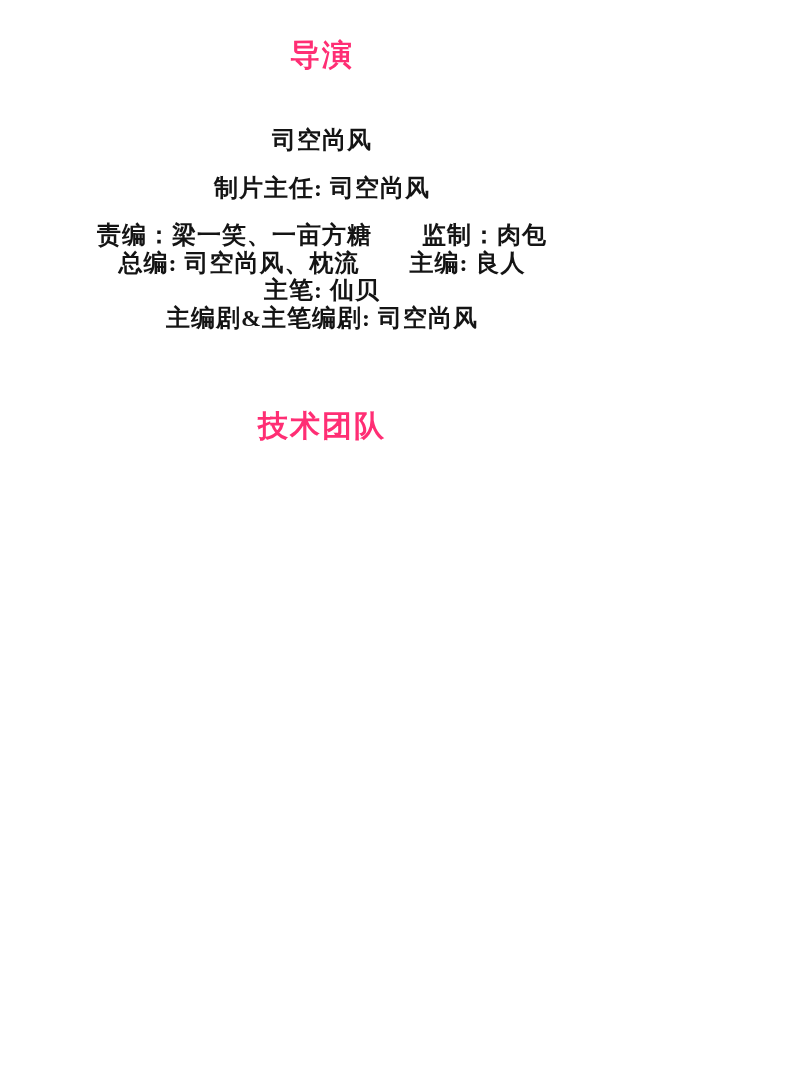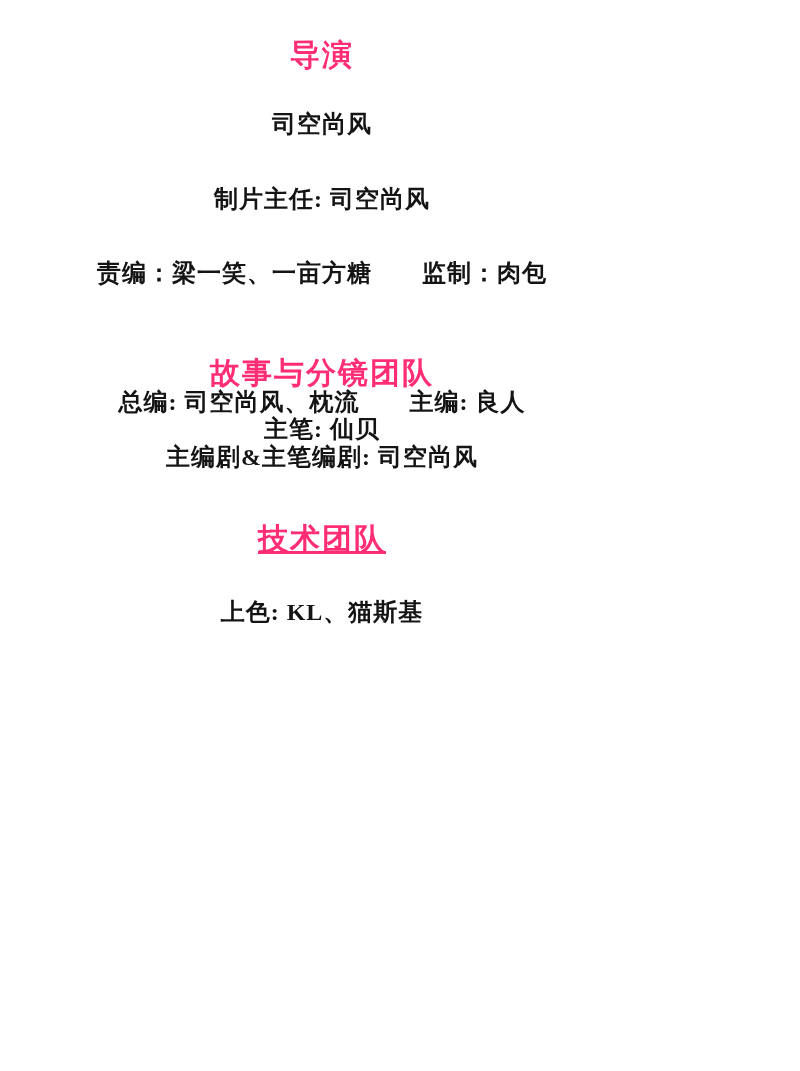--- a/index.html
+++ b/index.html
@@ -35,53 +35,51 @@
     font-family: "Liberation Serif", "DejaVu Serif", serif;
     font-weight: bold;
     font-size: 24px;
     color: #141414;
     line-height: 1.15;
     letter-spacing: 1px;
   }
 
   
   .s1 .section-title { margin-top: 38px; }
-  .s1 .line          { margin-top: 40px; }
+  .s1 .line          { margin-top: 56px; }
 
   .s2 .section-title { margin-top: 62px; }
-  .s2 .line          { margin-top: 47px; }
+  .s2 .line          { margin-top: 20px; }
 
   .s3 .section-title { margin-top: 68px; }
   .s3 .line          { }
 
-  .s4 .section-title { margin-top: 50px; text-decoration: underline; }
+  .s4 .section-title { margin-top: 76px; }
   .s4 .line          { margin-top: 44px; }
 
   .gap-wide { letter-spacing: 1px; text-align: center; }
 </style>
 </head>
 <body>
 
 <div class="credits">
 
   <div class="section s1">
     <div class="section-title">导演</div>
     <div class="line">司空尚风</div>
   </div>
 
   <div class="section s2">
     <div class="line">制片主任: 司空尚风</div>
     <div class="line gap-wide">责编：梁一笑、一亩方糖　　监制：肉包</div>
   </div>
 
   <div class="section s3">
-    <div class="section-title">故事与分镜团队</div>
     <div class="line gap-wide">总编: 司空尚风、枕流　　主编: 良人</div>
     <div class="line">主笔: 仙贝</div>
     <div class="line">主编剧&amp;主笔编剧: 司空尚风</div>
   </div>
 
   <div class="section s4">
     <div class="section-title">技术团队</div>
-    <div class="line">上色: KL、猫斯基</div>
   </div>
 
 </div>
 
 </body></html>

